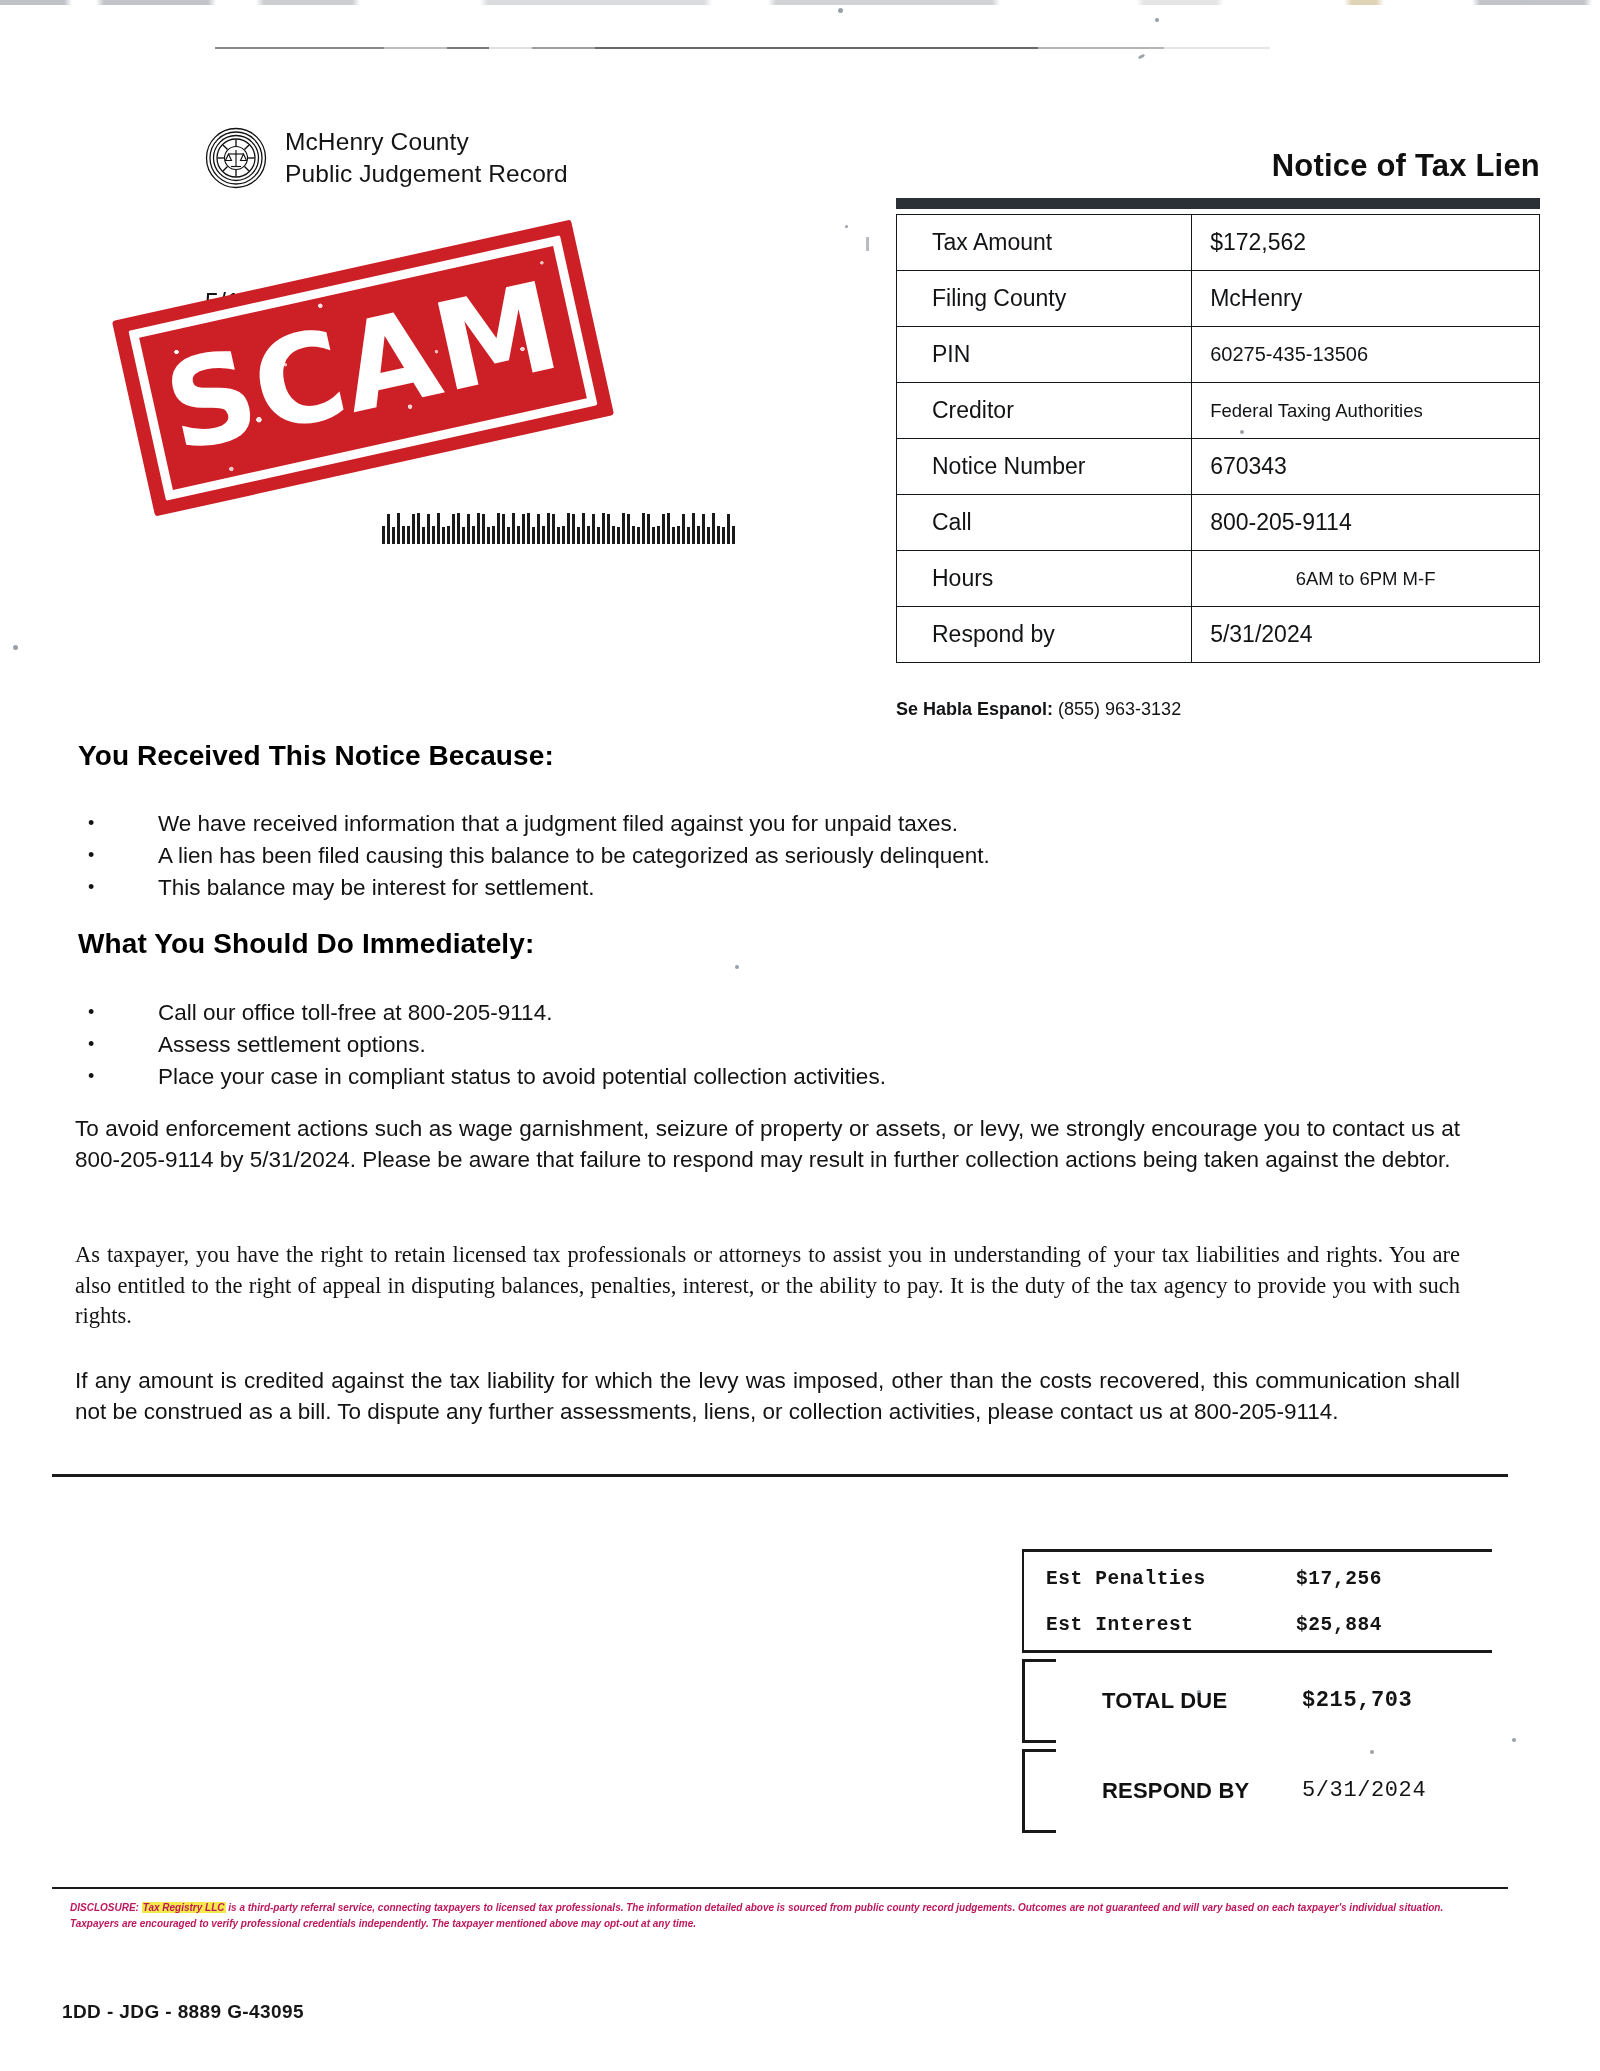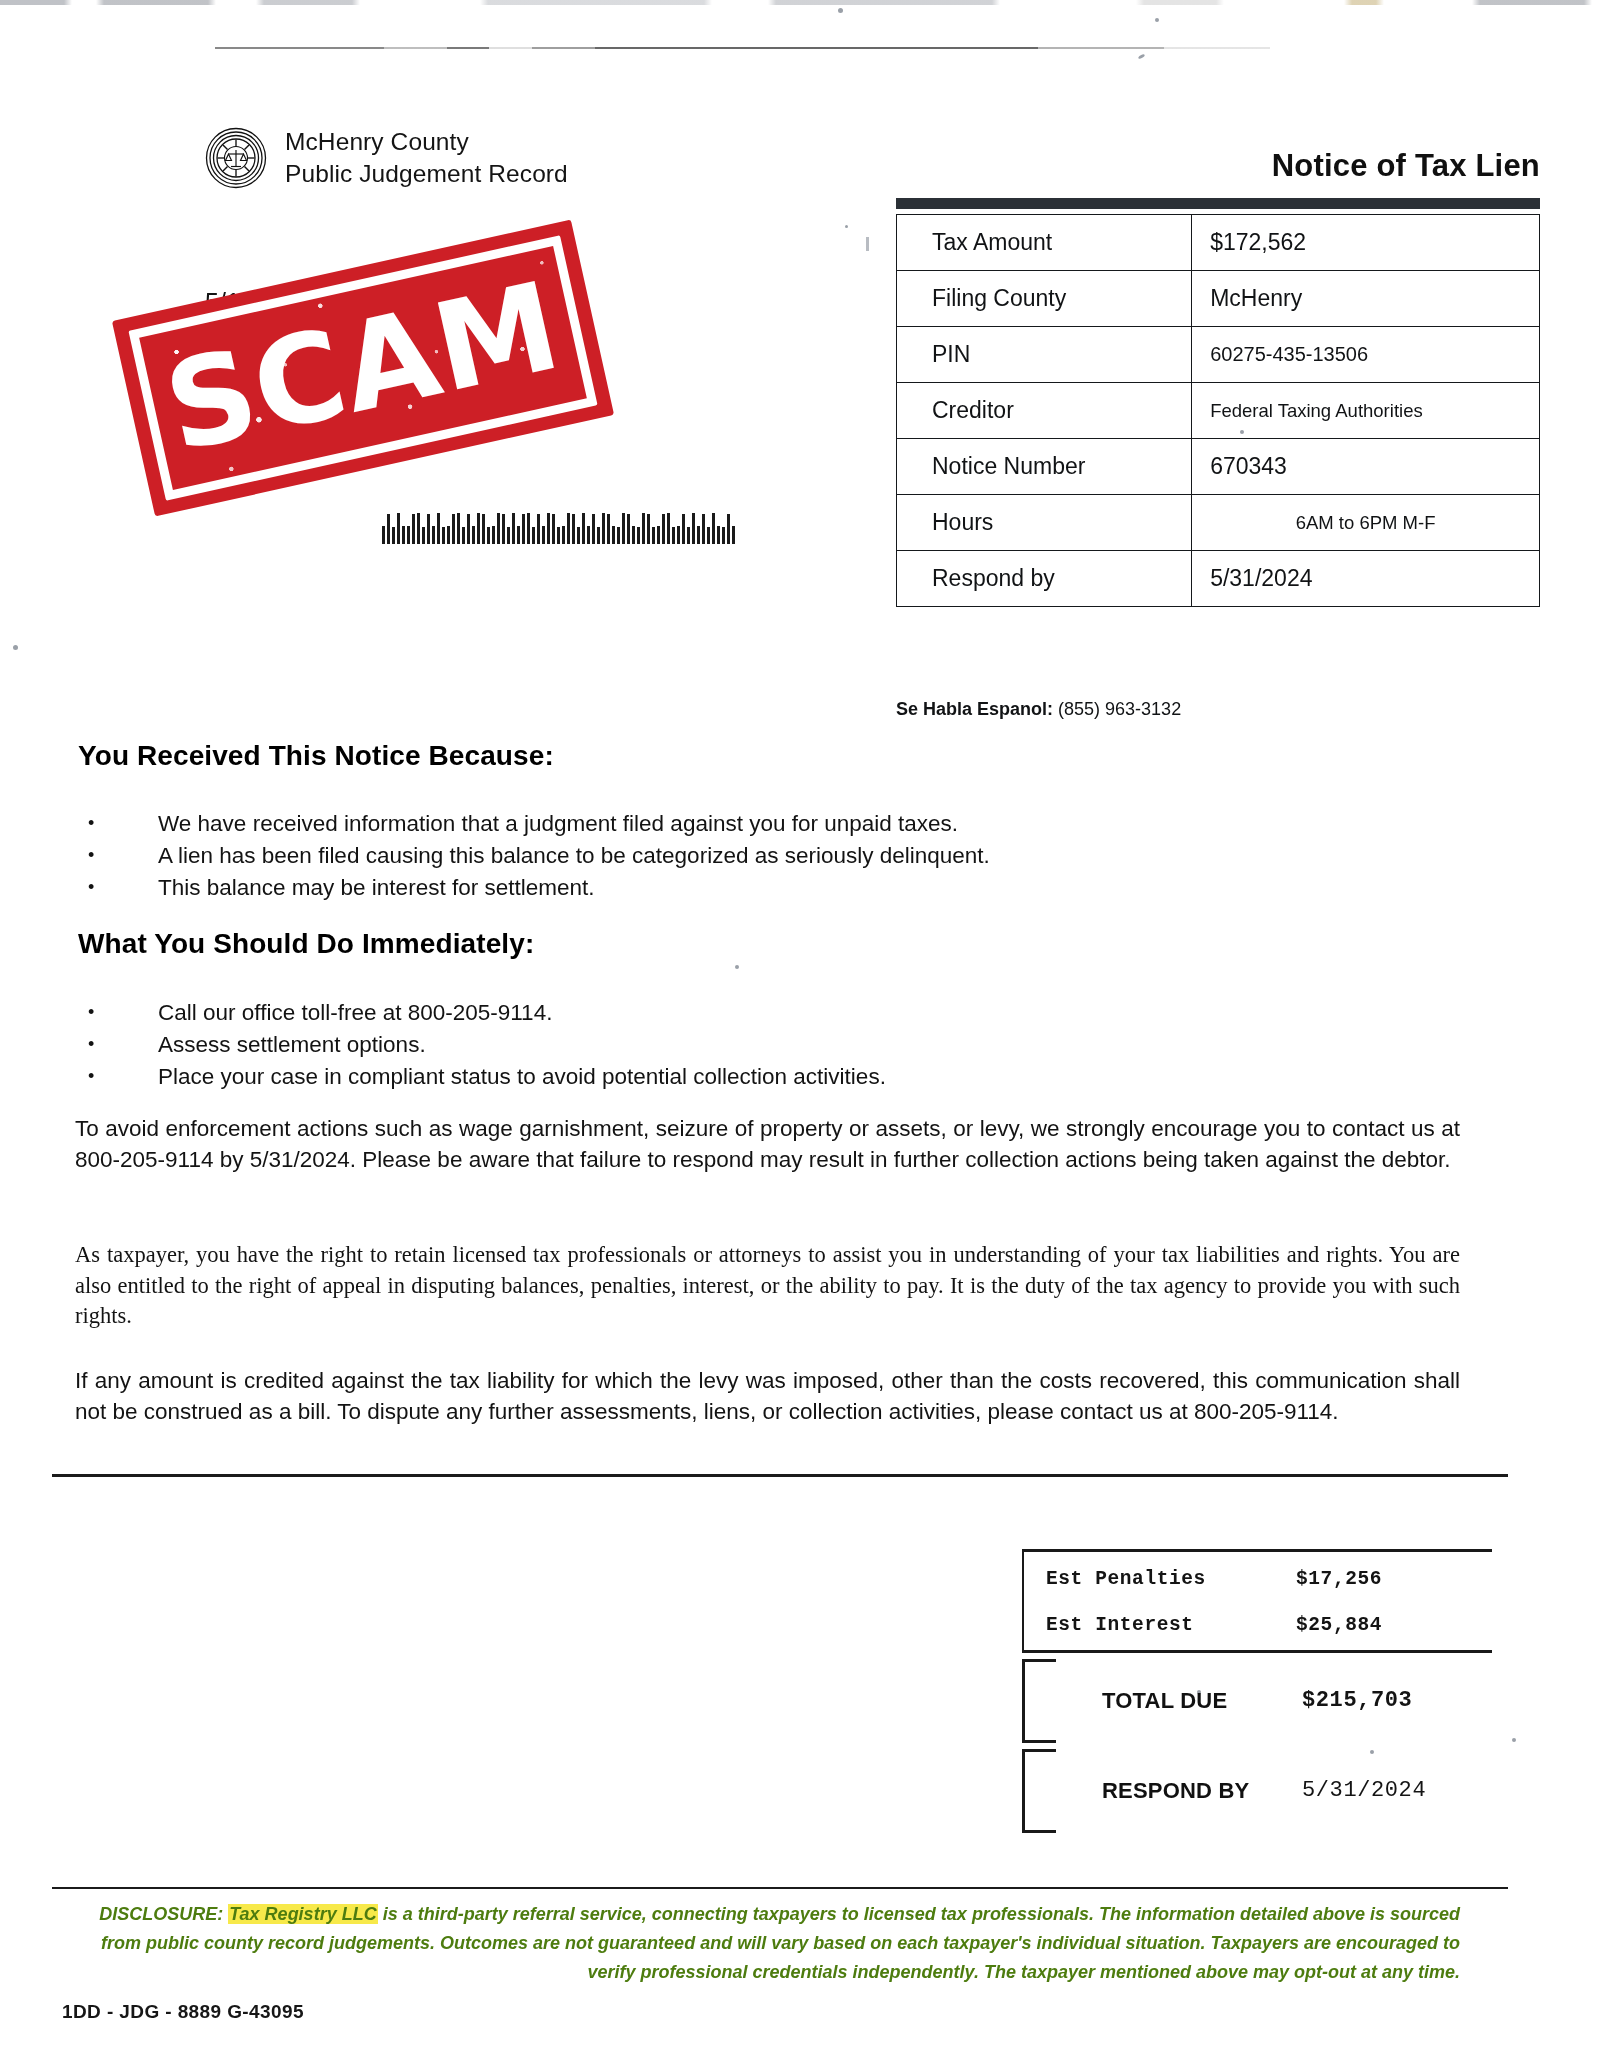--- a/index.html
+++ b/index.html
@@ -302,26 +302,26 @@
   .disc-rule {
     position: absolute;
     left: 52px; top: 1887px;
     width: 1456px; height: 2px;
     background: #1b1b1b;
   }
   .disclosure {
     position: absolute;
     left: 70px; top: 1900px;
     width: 1390px;
-    font-size: 18px;
+    font-size: 10px;
     line-height: 1.62;
     font-style: italic;
     font-weight: 700;
-    color: #4d7c0f;
-    text-align: right;
+    color: #be185d;
+    text-align: left;
   }
   .hl { background: #f7e94a; padding: 0 1px; }
 
   .doc-code {
     position: absolute;
     left: 62px; top: 2001px;
     font-size: 19px;
     font-weight: 700;
     color: #161616;
     letter-spacing: .4px;
@@ -484,20 +484,24 @@
         </tr>
         <tr>
           <td class="k">Creditor</td>
           <td class="v small">Federal Taxing Authorities</td>
         </tr>
         <tr>
           <td class="k">Notice Number</td>
           <td class="v">670343</td>
         </tr>
         <tr>
+          <td class="k">Call</td>
+          <td class="v">800-205-9114</td>
+        </tr>
+        <tr>
           <td class="k">Hours</td>
           <td class="v small-c">6AM to 6PM M-F</td>
         </tr>
         <tr>
           <td class="k">Respond by</td>
           <td class="v">5/31/2024</td>
         </tr>
       </tbody>
     </table>
   </div>

